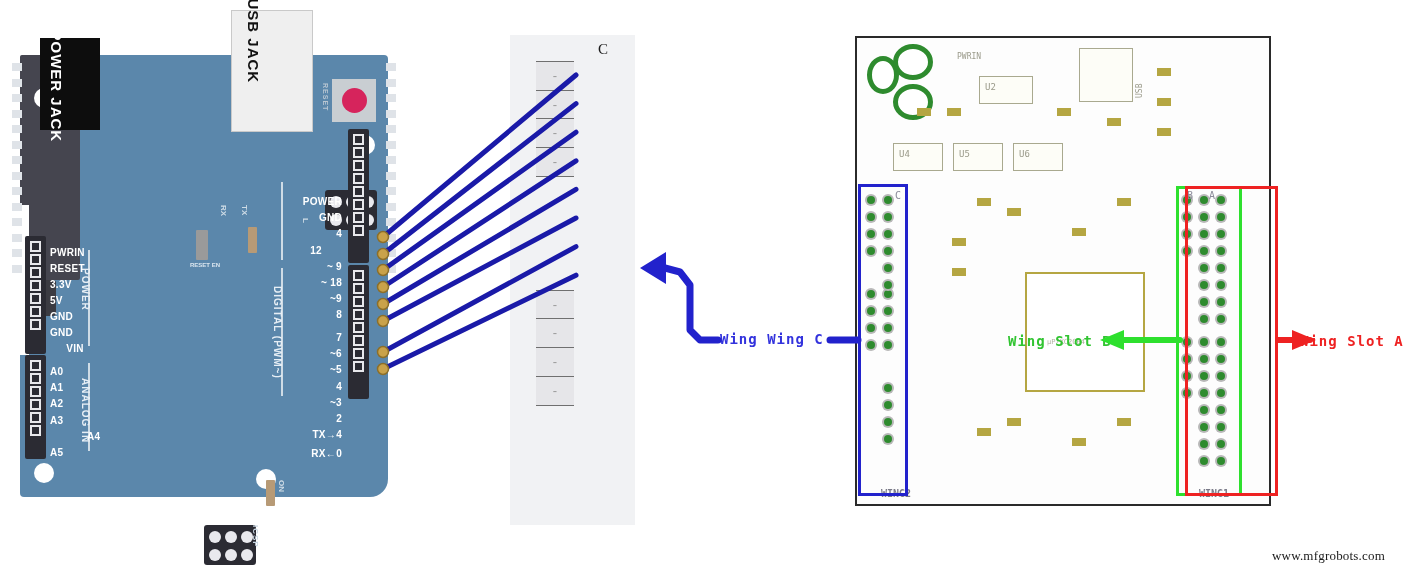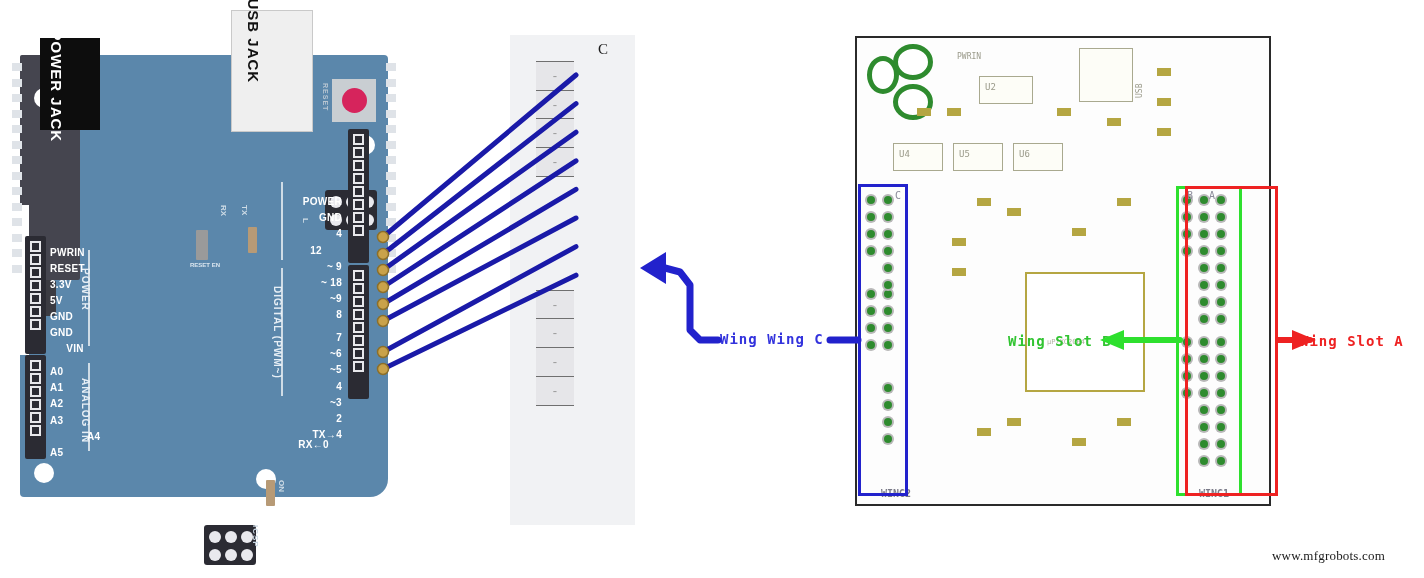--- a/index.html
+++ b/index.html
@@ -410,21 +410,21 @@
 <div class="pin-label" style="left: 290px; width: 52px; top: 277px; text-align: right;">~ 18</div>
 <div class="pin-label" style="left: 290px; width: 52px; top: 293.2px; text-align: right;">~9</div>
 <div class="pin-label" style="left: 290px; width: 52px; top: 309.4px; text-align: right;">8</div>
 <div class="pin-label" style="left: 285px; width: 57px; top: 332px; text-align: right;">7</div>
 <div class="pin-label" style="left: 285px; width: 57px; top: 348.2px; text-align: right;">~6</div>
 <div class="pin-label" style="left: 285px; width: 57px; top: 364.4px; text-align: right;">~5</div>
 <div class="pin-label" style="left: 285px; width: 57px; top: 380.6px; text-align: right;">4</div>
 <div class="pin-label" style="left: 285px; width: 57px; top: 396.8px; text-align: right;">~3</div>
 <div class="pin-label" style="left: 285px; width: 57px; top: 413px; text-align: right;">2</div>
 <div class="pin-label" style="left: 285px; width: 57px; top: 429.2px; text-align: right;">TX→4</div>
-<div class="pin-label" style="left: 285px; width: 57px; top: 439px; text-align: center;">RX←0</div>
+<div class="pin-label" style="left: 285px; width: 57px; top: 448px; text-align: right;">RX←0</div>
 <div class="pin-label" style="left: 50px; width: 50px; top: 247px; text-align: left;">PWRIN</div>
 <div class="pin-label" style="left: 50px; width: 50px; top: 263px; text-align: left;">RESET</div>
 <div class="pin-label" style="left: 50px; width: 50px; top: 279px; text-align: left;">3.3V</div>
 <div class="pin-label" style="left: 50px; width: 50px; top: 295px; text-align: left;">5V</div>
 <div class="pin-label" style="left: 50px; width: 50px; top: 311px; text-align: left;">GND</div>
 <div class="pin-label" style="left: 50px; width: 50px; top: 327px; text-align: left;">GND</div>
 <div class="pin-label" style="left: 50px; width: 50px; top: 343px; text-align: center;">VIN</div>
 <div class="pin-label" style="left: 50px; width: 50px; top: 366px; text-align: left;">A0</div>
 <div class="pin-label" style="left: 50px; width: 50px; top: 382.2px; text-align: left;">A1</div>
 <div class="pin-label" style="left: 50px; width: 50px; top: 398.4px; text-align: left;">A2</div>

